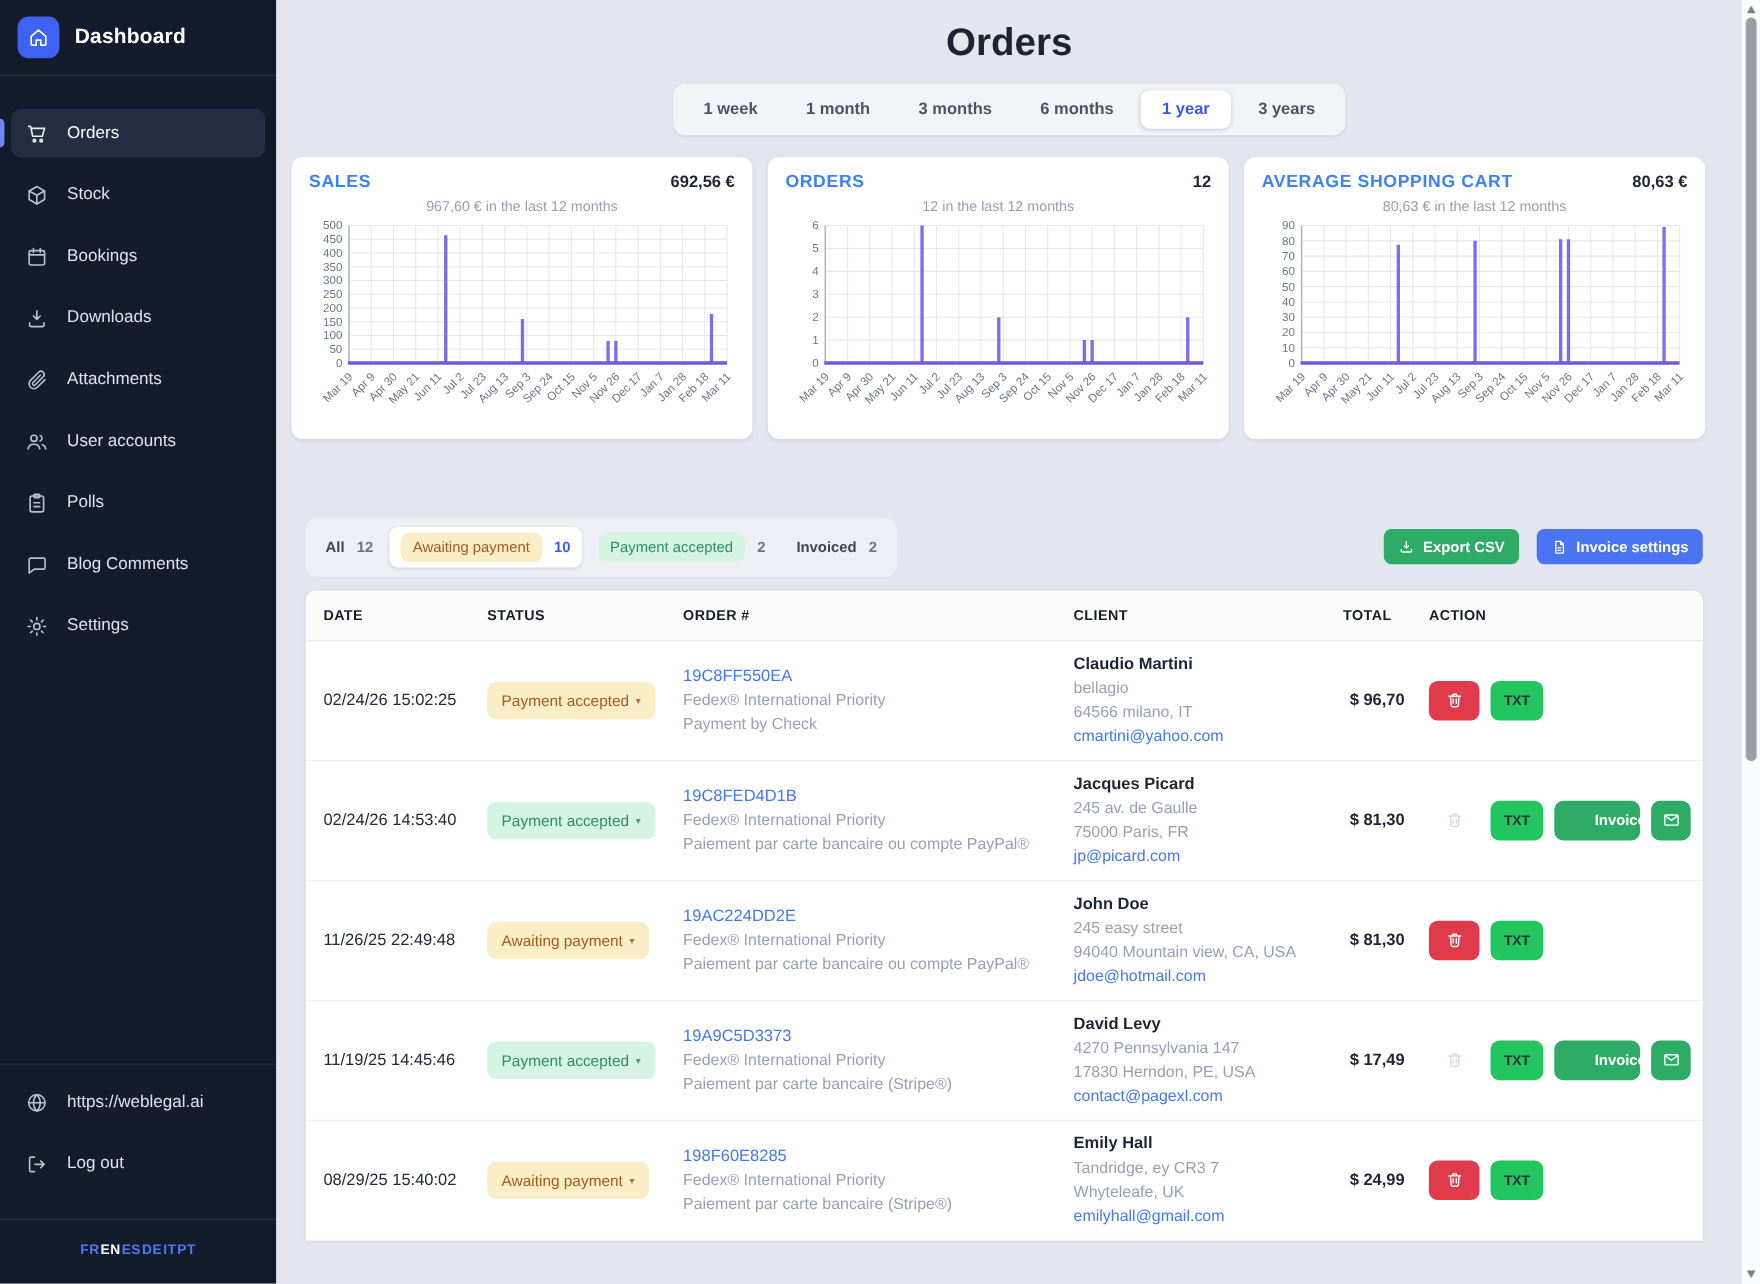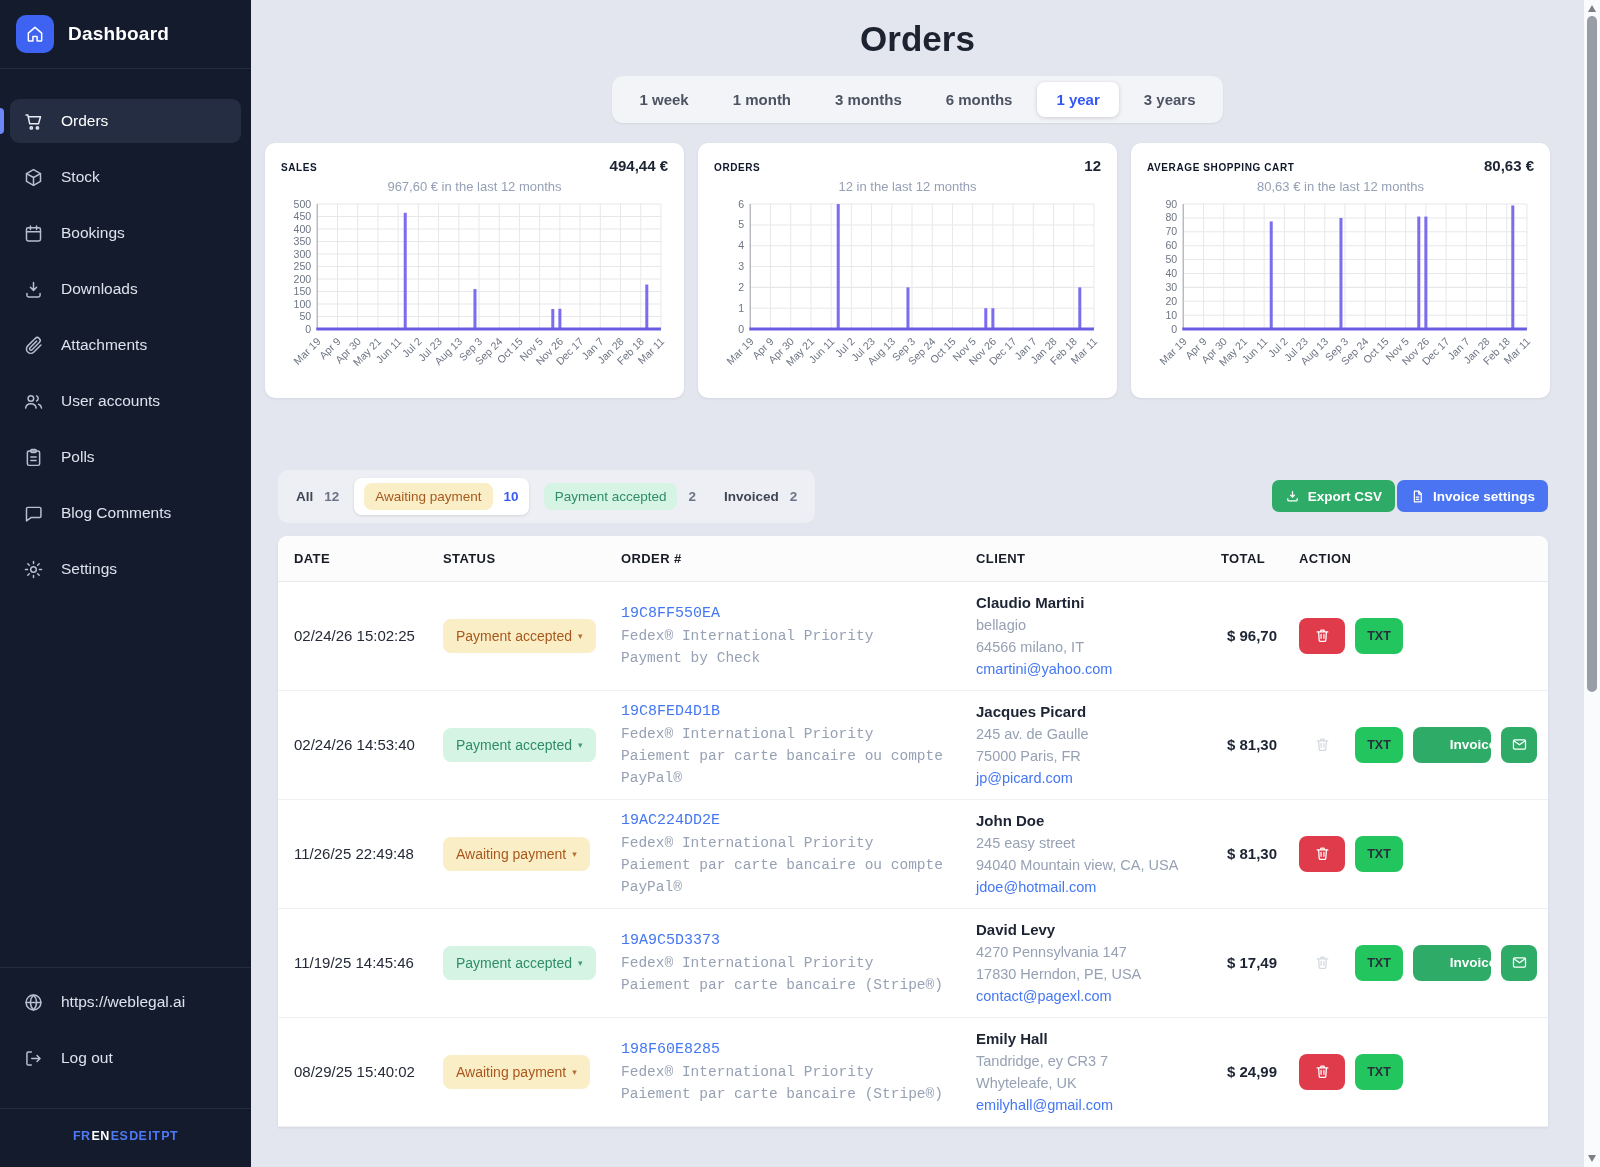--- a/index.html
+++ b/index.html
@@ -47,33 +47,33 @@
   .range-tabs {
     width:fit-content; margin:0 auto; background:#f3f4f7; border-radius:11px;
     padding:6px 8px; display:flex; gap:6px; box-shadow:0 1px 2px rgba(25,35,60,.07);
   }
   .rtab { padding:9px 19px; border-radius:8px; font-size:15px; font-weight:700; color:#4c5363; cursor:pointer; white-space:nowrap; }
   .rtab.active { background:#fff; color:#3257f5; box-shadow:0 1px 4px rgba(25,35,60,.18); }
 
   .cards { display:flex; gap:14px; margin:20px 34px 0 14px; }
   .card { flex:1; background:#fff; border-radius:10px; padding:14px 16px 2px; box-shadow:0 1px 3px rgba(25,35,60,.08); }
   .card-head { display:flex; justify-content:space-between; align-items:baseline; }
-  .card-title { font-size:10px; font-weight:700; color:#0f172a; letter-spacing:.6px;text-align:right; }
+  .card-title { font-size:16px; font-weight:700; color:#3b82f6; letter-spacing:.6px;text-align:right; }
   .card-value { font-size:15px; font-weight:700; color:#1c2332; }
   .card-sub { text-align:center; font-size:13px; color:#95a0b5; margin-top:5px; }
   .chart { margin-top:2px; }
   .chart svg { width:100%; display:block; }
 
   .toolbar { display:flex; justify-content:space-between; align-items:center; margin:72px 36px 13px 27px; }
   .filters { display:flex; align-items:center; background:#edeff4; border-radius:10px; padding:5px; gap:2px; }
   .filter { display:flex; align-items:center; gap:11px; padding:8px 13px; border-radius:8px; font-size:13.5px; font-weight:700; color:#3f4654; cursor:pointer; white-space:nowrap; }
   .filter.active { background:#fff; box-shadow:0 1px 3px rgba(25,35,60,.13); padding:5px 10px; }
   .fcount { color:#6b7386; font-weight:700; }
   .fcount.blue { color:#3b5bf6; }
-  .btns { display:flex; gap:2px;justify-content:flex-end; }
+  .btns { display:flex; gap:16px;justify-content:flex-end; }
   .btn {
     display:flex; align-items:center; gap:8px; border:none; border-radius:7px;
     padding:0 13px; height:32px; font-size:13.5px; font-weight:700; color:#fff;
     cursor:pointer; font-family:inherit;
   }
   .btn.green { background:#2eab66; }
   .btn.blue { background:#4a74f2; }
 
   .badge { display:inline-flex; align-items:center; gap:6px; padding:9px 13px; border-radius:8px; font-size:14px; font-weight:400; cursor:pointer; white-space:nowrap; }
   .badge.sm { padding:6px 11px; font-size:13.5px; }
@@ -83,21 +83,21 @@
 
   
   .table { background:#fff; margin:0 36px 0 27px; border-radius:9px 9px 0 0; overflow:hidden; box-shadow:0 1px 3px rgba(25,35,60,.07); }
   .thead, .trow { display:grid; grid-template-columns:157px 178px 355px 245px 78px 1fr; }
   .thead { border-bottom:1px solid #e6e9ee; background:#fcfcfd; }
   .th { font-size:13px; font-weight:700; color:#171c26; letter-spacing:.4px; padding:15px 8px; }
   .th:first-child { padding-left:16px; }
   .trow { align-items:center; border-bottom:1px solid #eef0f4; padding:10px 0; min-height:104px; }
   .cell { padding:0 8px; }
   .cell.date { padding-left:16px; font-size:15px; color:#242a37; white-space:nowrap; }
-  .cell.order { line-height:22px;font-family:Liberation Mono, monospace; }
+  .cell.order { line-height:22px; }
   .olink { color:#4477f3; font-size:15px; font-weight:500; text-decoration:none; display:block; cursor:pointer; }
   .muted { color:#97a1b4; font-size:14.5px; }
   .cname { font-size:15px; font-weight:700; color:#1d2433; }
   .cell.client div, .cell.client a { line-height:22px; }
   .email { color:#4477f3; font-size:14.5px; text-decoration:none; display:block; cursor:pointer; }
   .cell.total { font-size:15px; font-weight:600; color:#1d2433; text-align:right; padding-right:14px; white-space:nowrap; }
   .cell.actions { display:flex; align-items:center; gap:10px; }
   .abtn { border:none; border-radius:8px; height:36px; display:flex; align-items:center; justify-content:center; cursor:pointer; font-family:inherit; }
   .abtn.del { width:46px; background:#df3b4b; color:#fff; }
   .abtn.txt { width:48px; background:#22c55e; color:#2a2f3a; font-size:12.5px; font-weight:700; }
@@ -248,21 +248,21 @@
       <span class="rtab">3 months</span>
       <span class="rtab">6 months</span>
       <span class="rtab active">1 year</span>
       <span class="rtab">3 years</span>
     </div>
 
     <div class="cards">
       <div class="card">
         <div class="card-head">
           <span class="card-title">SALES</span>
-          <span class="card-value">494,44 €</span>
+          <span class="card-value">692,56 €</span>
         </div>
         <div class="card-sub">967,60 € in the last 12 months</div>
         <div class="chart">
             <svg viewBox="0 0 384 198" xmlns="http://www.w3.org/2000/svg">
               <line x1="36" y1="132" x2="377" y2="132" stroke="#e8e8ea" stroke-width="1"></line>
               <text x="30" y="135.5" text-anchor="end" font-size="10.5" fill="#6e7684">0</text>
               <line x1="36" y1="119.6" x2="377" y2="119.6" stroke="#e8e8ea" stroke-width="1"></line>
               <text x="30" y="123.1" text-anchor="end" font-size="10.5" fill="#6e7684">50</text>
               <line x1="36" y1="107.2" x2="377" y2="107.2" stroke="#e8e8ea" stroke-width="1"></line>
               <text x="30" y="110.7" text-anchor="end" font-size="10.5" fill="#6e7684">100</text>

